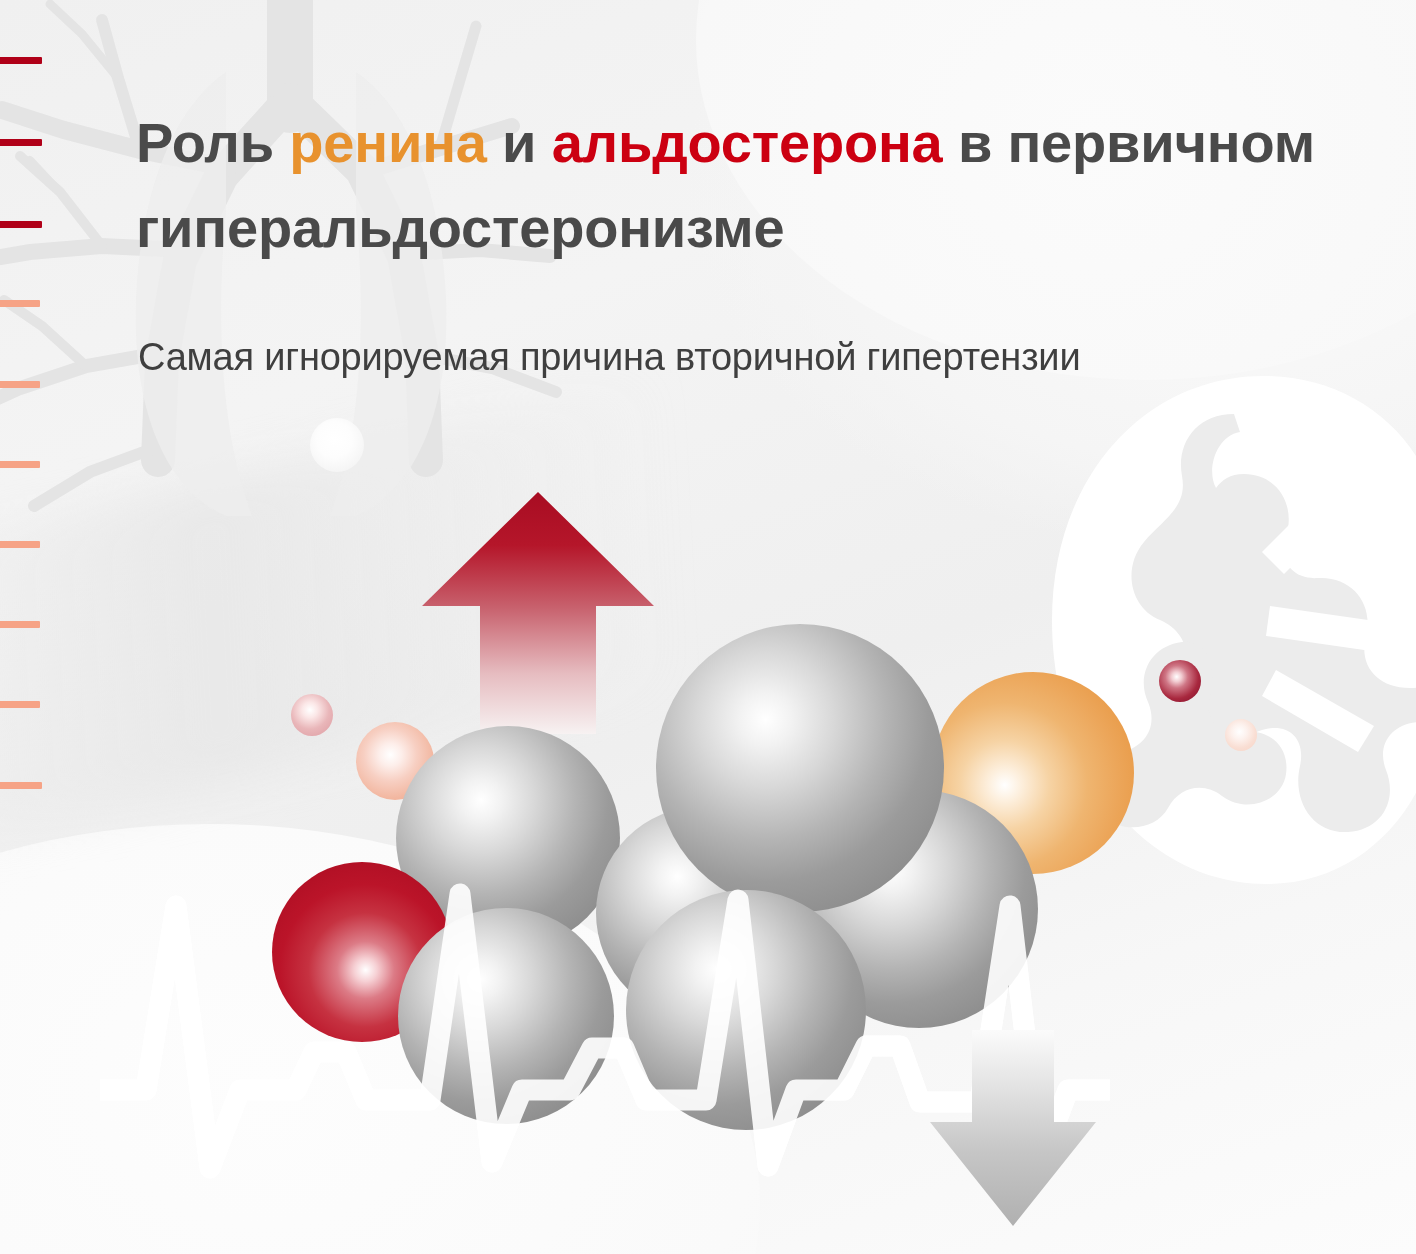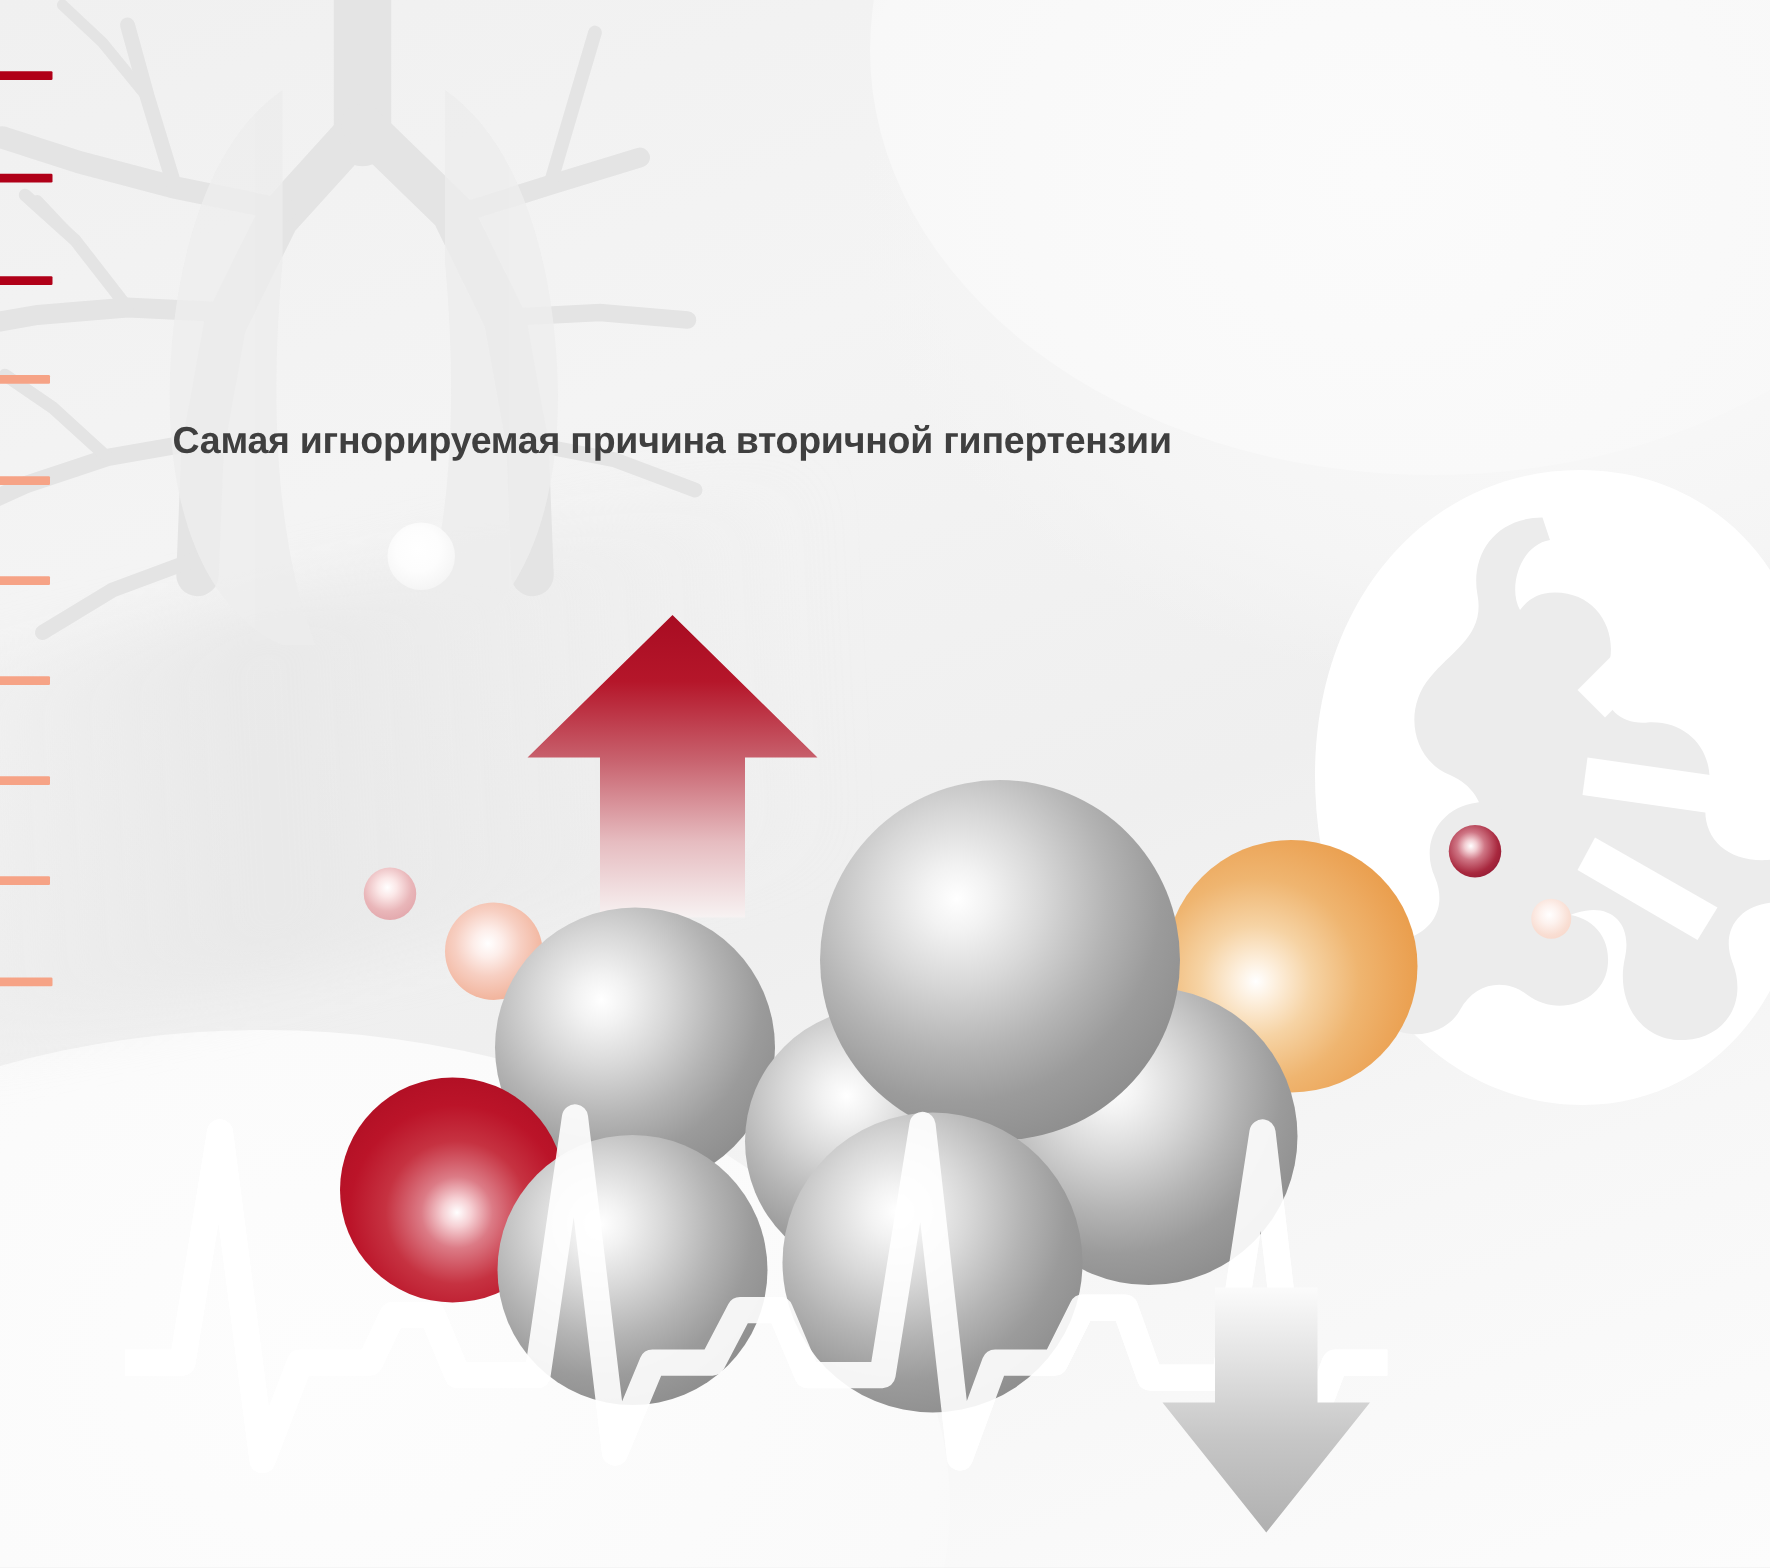--- a/index.html
+++ b/index.html
@@ -59,22 +59,22 @@
     line-height:1.52;
     color:#4a4a4a;
     letter-spacing:-.2px;
   }
   #title .or { color:#e8922e; }
   #title .rd { color:#cc0011; }
   #subtitle {
     position:absolute;
     left:138px; top:336px;
     width:1260px;
-    font-size:30px;
-    font-weight:bold;
+    font-size:38px;
+    font-weight:normal;
     color:#3f3f3f;
     letter-spacing:-.2px;
   }
 
   
   .arrow { position:absolute; }
   #arrow-up { left:418px; top:488px; width:240px; height:250px; }
   #arrow-down { left:928px; top:1028px; width:170px; height:200px; }
 
   
@@ -220,16 +220,19 @@
       <linearGradient id="gDn" x1="0" y1="0" x2="0" y2="1">
         <stop offset="0%" stop-color="#fbfbfb"></stop>
         <stop offset="30%" stop-color="#e2e2e2"></stop>
         <stop offset="62%" stop-color="#c6c6c6"></stop>
         <stop offset="100%" stop-color="#b0b0b0"></stop>
       </linearGradient>
     </defs>
     <path d="M44 2 L126 2 L126 94 L168 94 L85 198 L2 94 L44 94 Z" fill="url(#gDn)"></path>
   </svg>
 
+  <div id="title">
+    <span>Роль </span><span class="or">ренина</span><span> и </span><span class="rd">альдостерона</span><span> в первичном гиперальдостеронизме</span>
+  </div>
 
   <div id="subtitle">Самая игнорируемая причина вторичной гипертензии</div>
 
 </div>
 
 </body></html>

